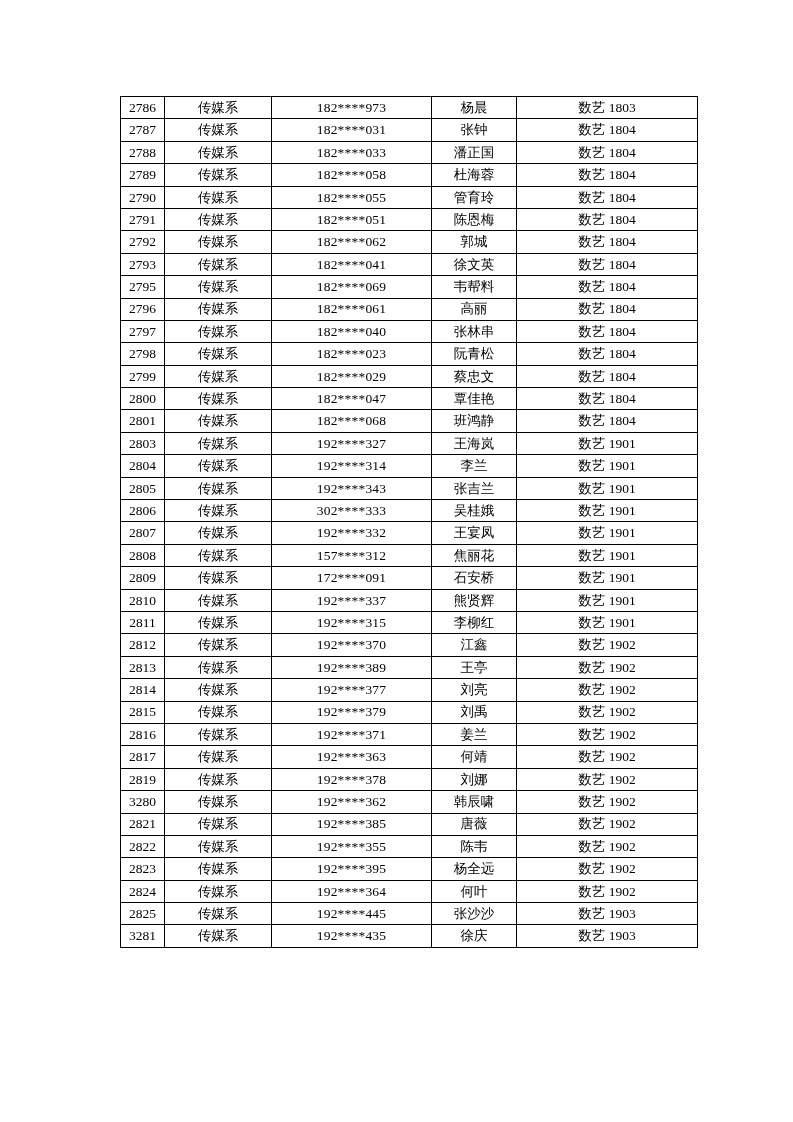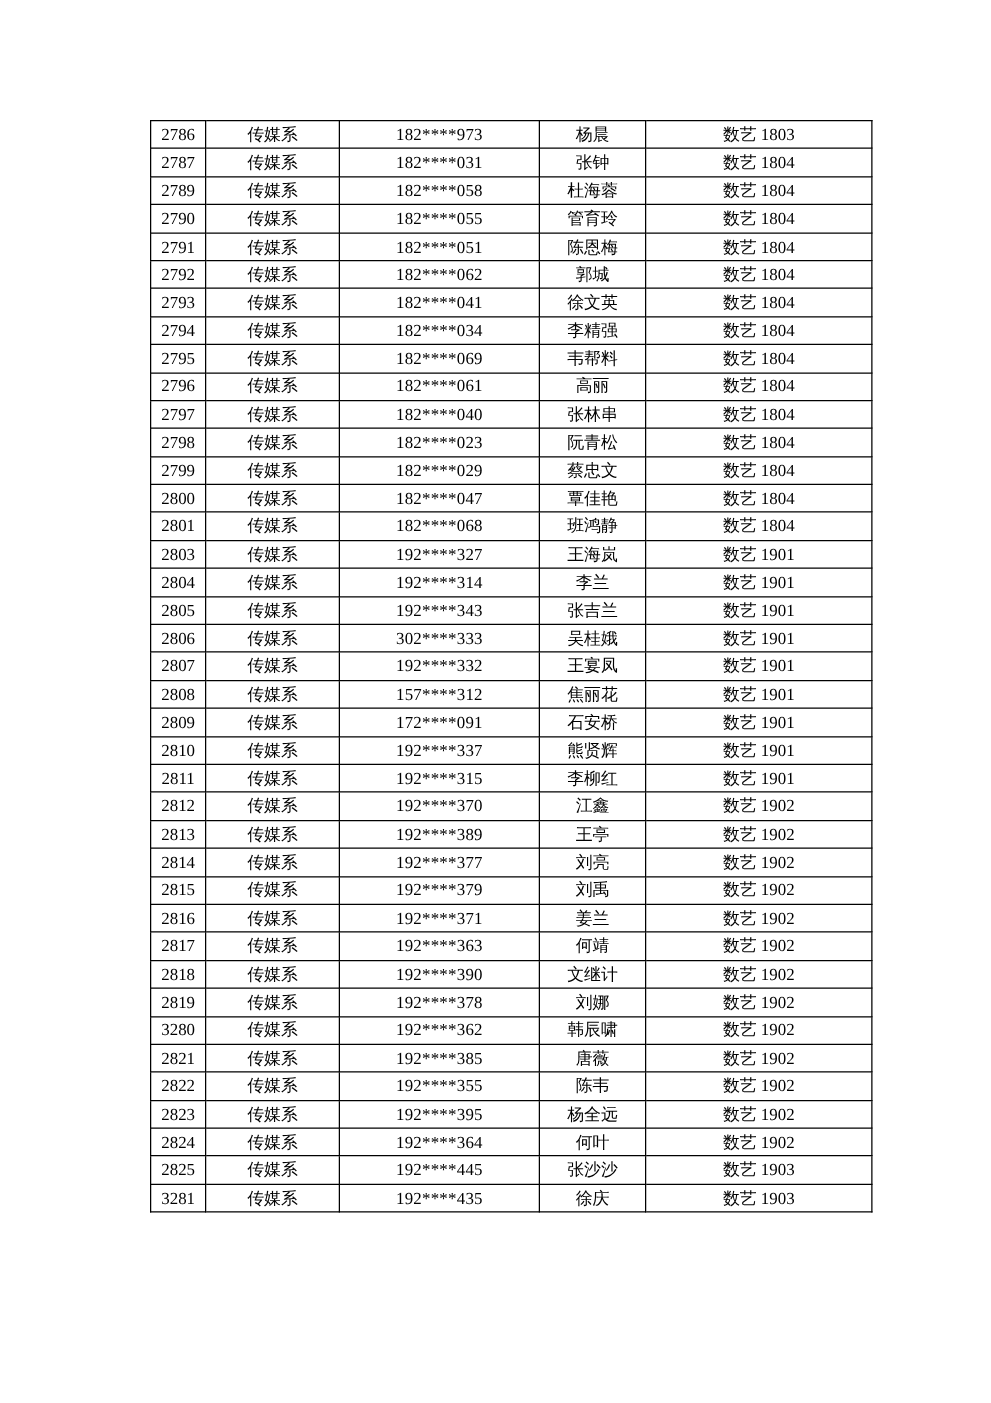--- a/index.html
+++ b/index.html
@@ -63,20 +63,27 @@
           <td class="c-class">数艺 1803</td>
         </tr>
         <tr>
           <td class="c-no">2787</td>
           <td class="c-dept">传媒系</td>
           <td class="c-phone">182****031</td>
           <td class="c-name">张钟</td>
           <td class="c-class">数艺 1804</td>
         </tr>
         <tr>
+          <td class="c-no">2788</td>
+          <td class="c-dept">传媒系</td>
+          <td class="c-phone">182****033</td>
+          <td class="c-name">潘正国</td>
+          <td class="c-class">数艺 1804</td>
+        </tr>
+        <tr>
           <td class="c-no">2789</td>
           <td class="c-dept">传媒系</td>
           <td class="c-phone">182****058</td>
           <td class="c-name">杜海蓉</td>
           <td class="c-class">数艺 1804</td>
         </tr>
         <tr>
           <td class="c-no">2790</td>
           <td class="c-dept">传媒系</td>
           <td class="c-phone">182****055</td>
@@ -98,27 +105,20 @@
           <td class="c-class">数艺 1804</td>
         </tr>
         <tr>
           <td class="c-no">2793</td>
           <td class="c-dept">传媒系</td>
           <td class="c-phone">182****041</td>
           <td class="c-name">徐文英</td>
           <td class="c-class">数艺 1804</td>
         </tr>
         <tr>
-          <td class="c-no">2794</td>
-          <td class="c-dept">传媒系</td>
-          <td class="c-phone">182****034</td>
-          <td class="c-name">李精强</td>
-          <td class="c-class">数艺 1804</td>
-        </tr>
-        <tr>
           <td class="c-no">2795</td>
           <td class="c-dept">传媒系</td>
           <td class="c-phone">182****069</td>
           <td class="c-name">韦帮料</td>
           <td class="c-class">数艺 1804</td>
         </tr>
         <tr>
           <td class="c-no">2796</td>
           <td class="c-dept">传媒系</td>
           <td class="c-phone">182****061</td>
@@ -256,27 +256,20 @@
           <td class="c-dept">传媒系</td>
           <td class="c-phone">192****371</td>
           <td class="c-name">姜兰</td>
           <td class="c-class">数艺 1902</td>
         </tr>
         <tr>
           <td class="c-no">2817</td>
           <td class="c-dept">传媒系</td>
           <td class="c-phone">192****363</td>
           <td class="c-name">何靖</td>
-          <td class="c-class">数艺 1902</td>
-        </tr>
-        <tr>
-          <td class="c-no">2818</td>
-          <td class="c-dept">传媒系</td>
-          <td class="c-phone">192****390</td>
-          <td class="c-name">文继计</td>
           <td class="c-class">数艺 1902</td>
         </tr>
         <tr>
           <td class="c-no">2819</td>
           <td class="c-dept">传媒系</td>
           <td class="c-phone">192****378</td>
           <td class="c-name">刘娜</td>
           <td class="c-class">数艺 1902</td>
         </tr>
         <tr>

